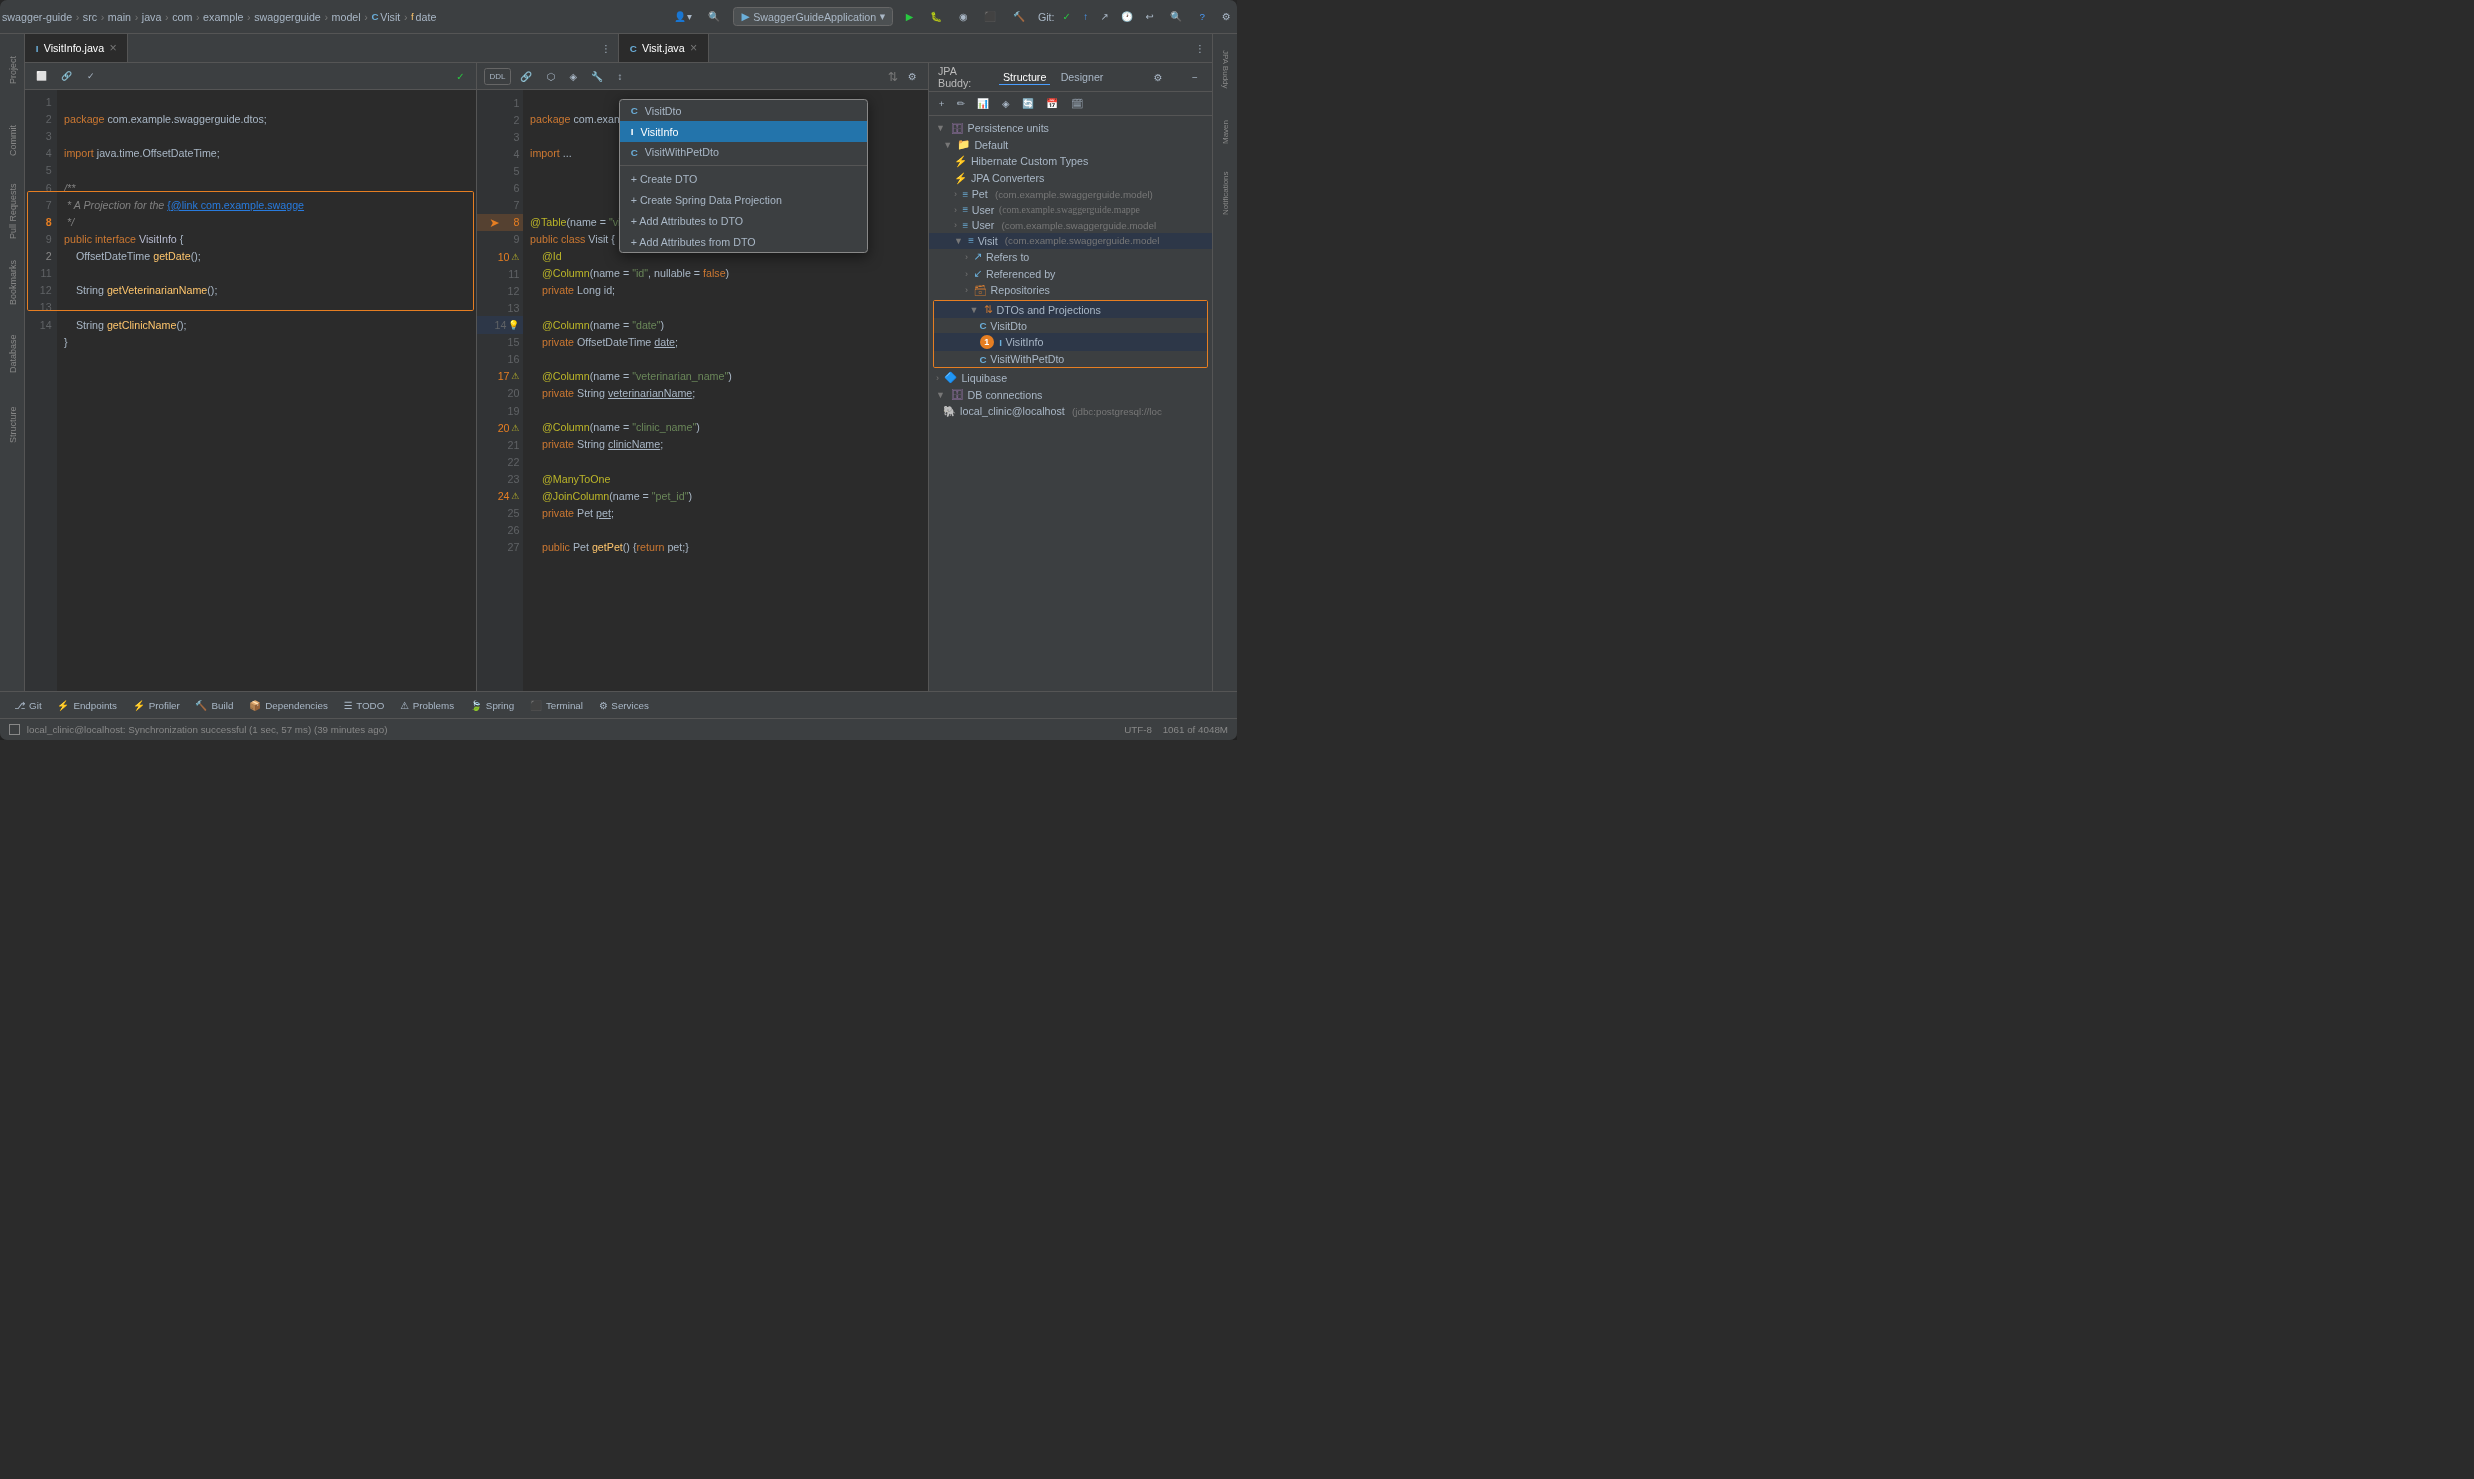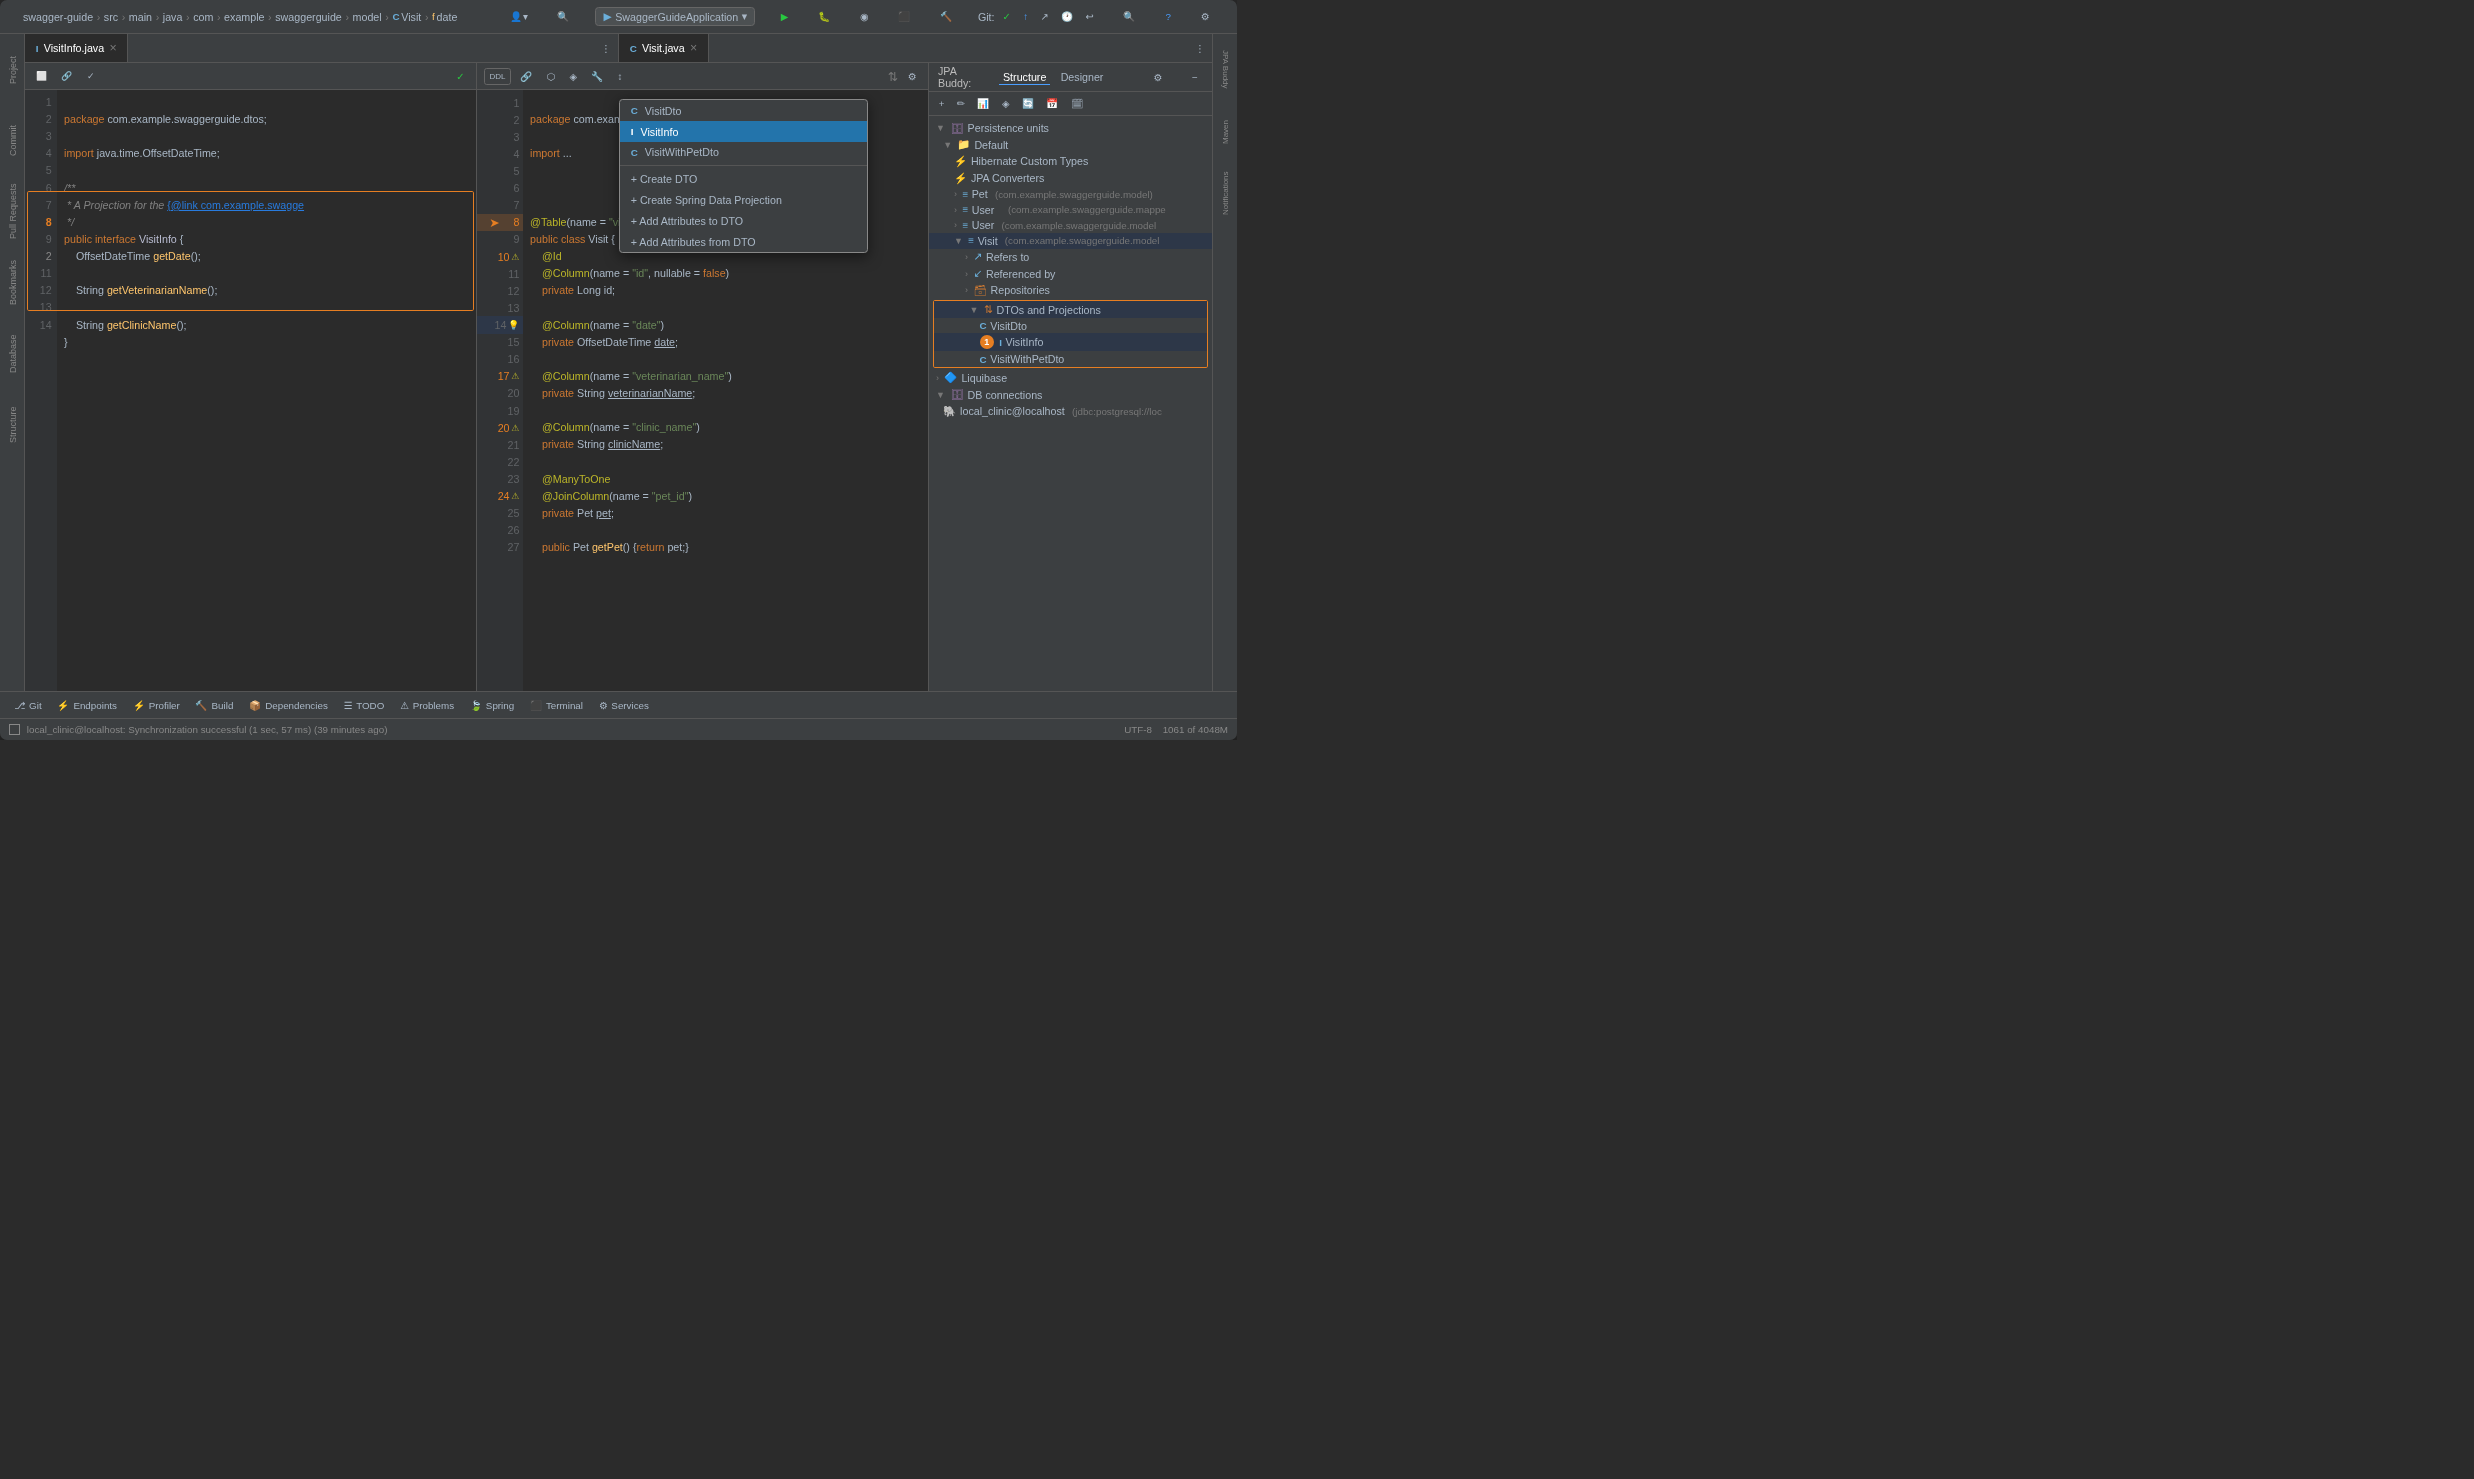--- a/index.html
+++ b/index.html
@@ -43,22 +43,22 @@
       font-size: 11.6px;
       font-weight: 500;
     }
 
     
     .toolbar {
       background: #3c3f41;
       height: 34px;
       display: flex;
       align-items: center;
-      padding: 0 23px;
-      gap: 21px;
+      padding: 0 2px;
+      gap: 8px;
       border-bottom: 0.9px solid #555;
     }
     .breadcrumb {
       display: flex;
       align-items: center;
       gap: 1.8px;
       color: #a9b7c6;
       font-size: 10.7px;
     }
     .breadcrumb-sep {
@@ -743,21 +743,21 @@
             <div class="tree-item tree-indent-2">
               <span class="tree-expand">›</span>
               <span style="color:#6bafda; font-weight:bold; font-size:9.8px;">≡</span>
               <span>Pet</span>
               <span style="color:#777; font-size:9.8px; margin-left:3.6px;">(com.example.swaggerguide.model)</span>
             </div>
             <div class="tree-item tree-indent-2">
               <span class="tree-expand">›</span>
               <span style="color:#6bafda; font-weight:bold; font-size:9.8px;">≡</span>
               <span>User</span>
-              <span style="color:#777; font-size:9.8px; margin-left:10px;">(com.example.swaggerguide.mappe</span>
+              <span style="color:#777; font-size:9.8px; margin-left:1px;font-family:Liberation Serif, serif;">(com.example.swaggerguide.mappe</span>
             </div>
             <div class="tree-item tree-indent-2">
               <span class="tree-expand">›</span>
               <span style="color:#6bafda; font-weight:bold; font-size:9.8px;">≡</span>
               <span>User</span>
               <span style="color:#777; font-size:9.8px; margin-left:3.6px;">(com.example.swaggerguide.model</span>
             </div>
             <div class="tree-item tree-indent-2" style="background:#2d3748;">
               <span class="tree-expand">▼</span>
               <span style="color:#6bafda; font-weight:bold; font-size:9.8px;">≡</span>

